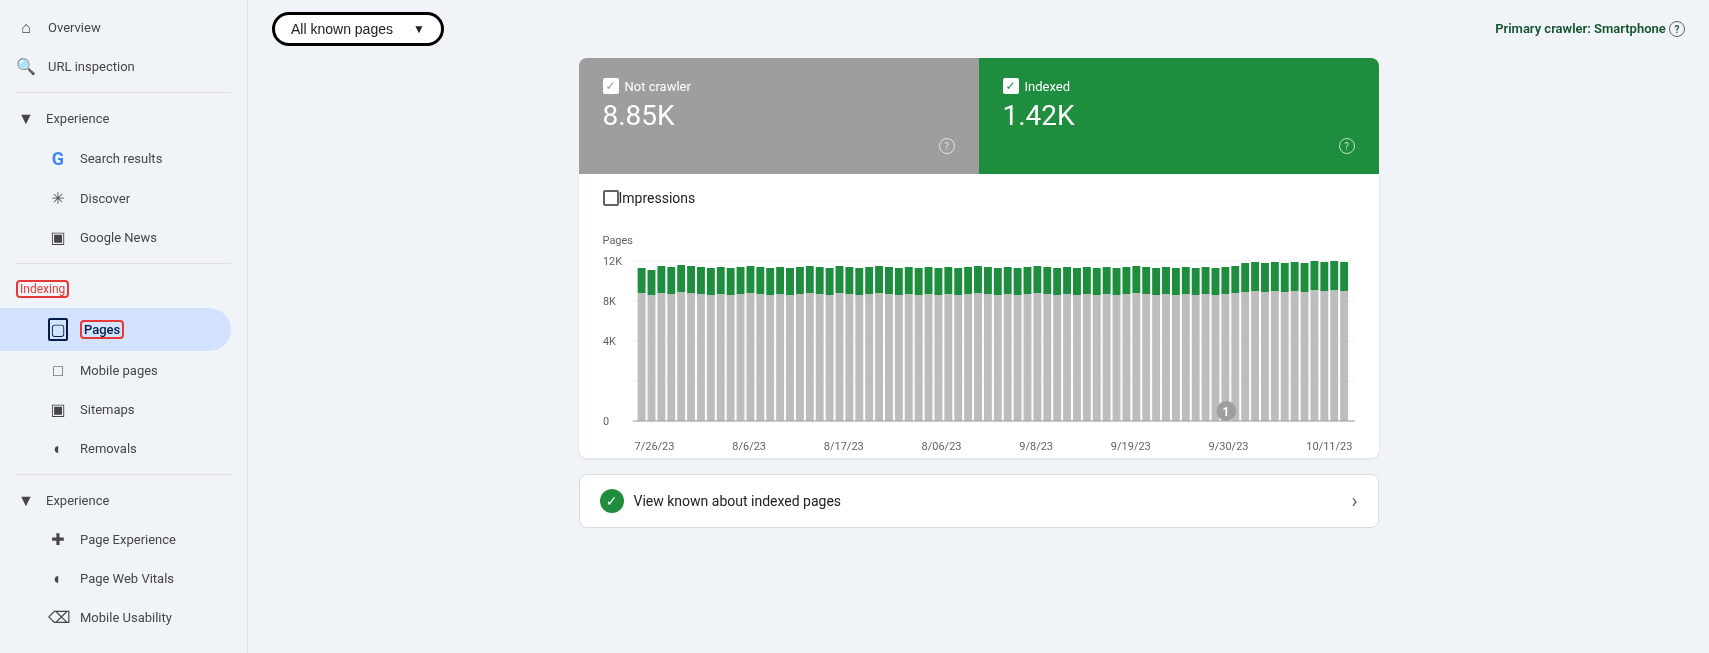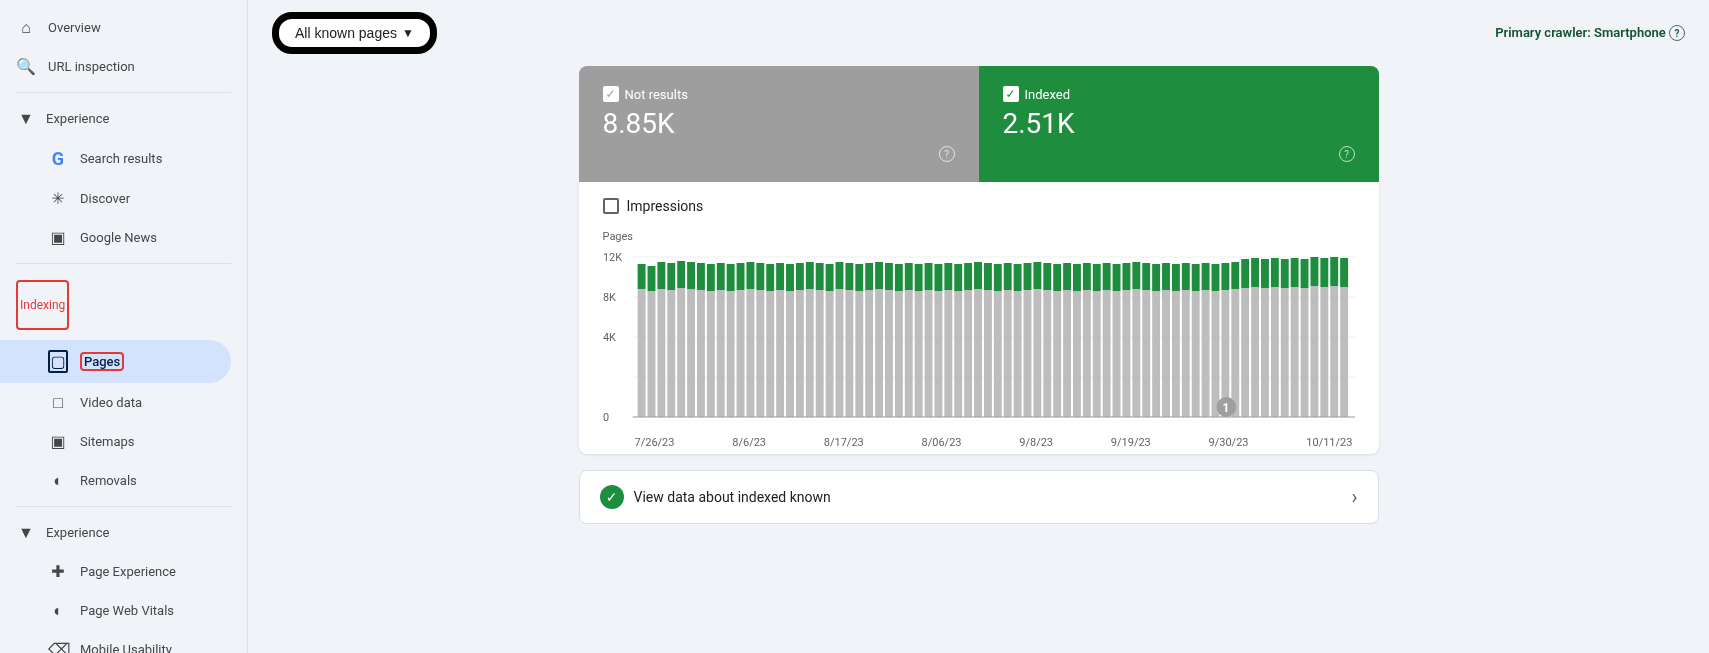--- a/index.html
+++ b/index.html
@@ -79,23 +79,23 @@
       display: flex;
       align-items: center;
       justify-content: space-between;
       padding: 12px 24px;
       background: #f0f4f9;
     }
 
     .dropdown-btn {
       display: flex;
       align-items: center;
-      gap: 5px;
+      gap: 20px;
       background: white;
-      border: 7px solid #000000;
+      border: 3px solid #000000;
       border-radius: 20px;
       padding: 6px 16px;
       cursor: pointer;
       font-size: 14px;
       color: #202124;
     }
 
     .primary-crawler {
       font-size: 13px;
       color: #5f6368;
@@ -193,22 +193,21 @@
       border-radius: 0 0 8px 8px;
       max-width: 800px;
       margin: 0 auto;
       padding: 16px 24px 24px;
       box-shadow: 0 1px 3px rgba(0,0,0,0.1);
     }
 
     .impressions-row {
       display: flex;
       align-items: center;
-      gap: 8px;
-      margin-bottom: 16px;
+      margin-bottom: 28px;
     }
 
     .checkbox-empty {
       width: 16px;
       height: 16px;
       border: 2px solid #5f6368;
       border-radius: 2px;
       cursor: pointer;
     }
 
@@ -343,35 +342,35 @@
   </div>
 
   <div class="sidebar-item" style="padding-left:48px">
     <span class="icon-char">▣</span>
     <span>Google News</span>
   </div>
 
   <div class="sidebar-divider"></div>
 
   <div class="sidebar-section-label">
-    <span style="border:2px solid #e53935;border-radius:4px;padding:16px 2px;font-size:12px;color:#e53935;">
+    <span style="border:2px solid #e53935;border-radius:4px;padding:0 2px;font-size:12px;color:#e53935;">
       <span>Indexing</span>
     </span>
   </div>
 
   <div class="sidebar-item active" style="padding-left:48px">
     <span class="icon-char" style="border:2px solid #041e49;border-radius:2px;">▢</span>
     <span style="border:2px solid #e53935;border-radius:4px;padding:0 2px;">
       <span>Pages</span>
     </span>
   </div>
 
   <div class="sidebar-item" style="padding-left:48px">
     <span class="icon-char">□</span>
-    <span>Video data</span>
+    <span>Mobile pages</span>
   </div>
 
   <div class="sidebar-item" style="padding-left:48px">
     <span class="icon-char">▣</span>
     <span>Sitemaps</span>
   </div>
 
   <div class="sidebar-item" style="padding-left:48px">
     <span class="icon-char">◐</span>
     <span>Removals</span>
@@ -414,34 +413,34 @@
     </div>
   </div>
 
   <div class="content-area">
 
     <div class="stats-row">
 
       <div class="stats-box not-indexed">
         <div class="stats-label">
           <div class="checkbox-checked-gray">✓</div>
-          <span>Not results</span>
+          <span>Not crawler</span>
         </div>
         <div class="stats-value">8.85K</div>
         <div class="stats-help">
           <div class="stats-help-icon">?</div>
         </div>
       </div>
 
       <div class="stats-box indexed">
         <div class="stats-label">
           <div class="checkbox-checked">✓</div>
           <span>Indexed</span>
         </div>
-        <div class="stats-value">2.51K</div>
+        <div class="stats-value">1.42K</div>
         <div class="stats-help">
           <div class="stats-help-icon">?</div>
         </div>
       </div>
     </div>
 
     <div class="chart-container">
 
       <div class="impressions-row">
         <div class="checkbox-empty"></div>
@@ -699,19 +698,19 @@
           <span class="chart-x-label">9/19/23</span>
           <span class="chart-x-label">9/30/23</span>
           <span class="chart-x-label">10/11/23</span>
         </div>
       </div>
     </div>
 
     <div class="view-data-row">
       <div class="view-data-left">
         <div class="green-check-circle">✓</div>
-        <span>View data about indexed known</span>
+        <span>View known about indexed pages</span>
       </div>
       <span class="chevron-right" style="font-size:20px;color:#5f6368;">›</span>
     </div>
 
   </div>
 </div>
 
 </body></html>

